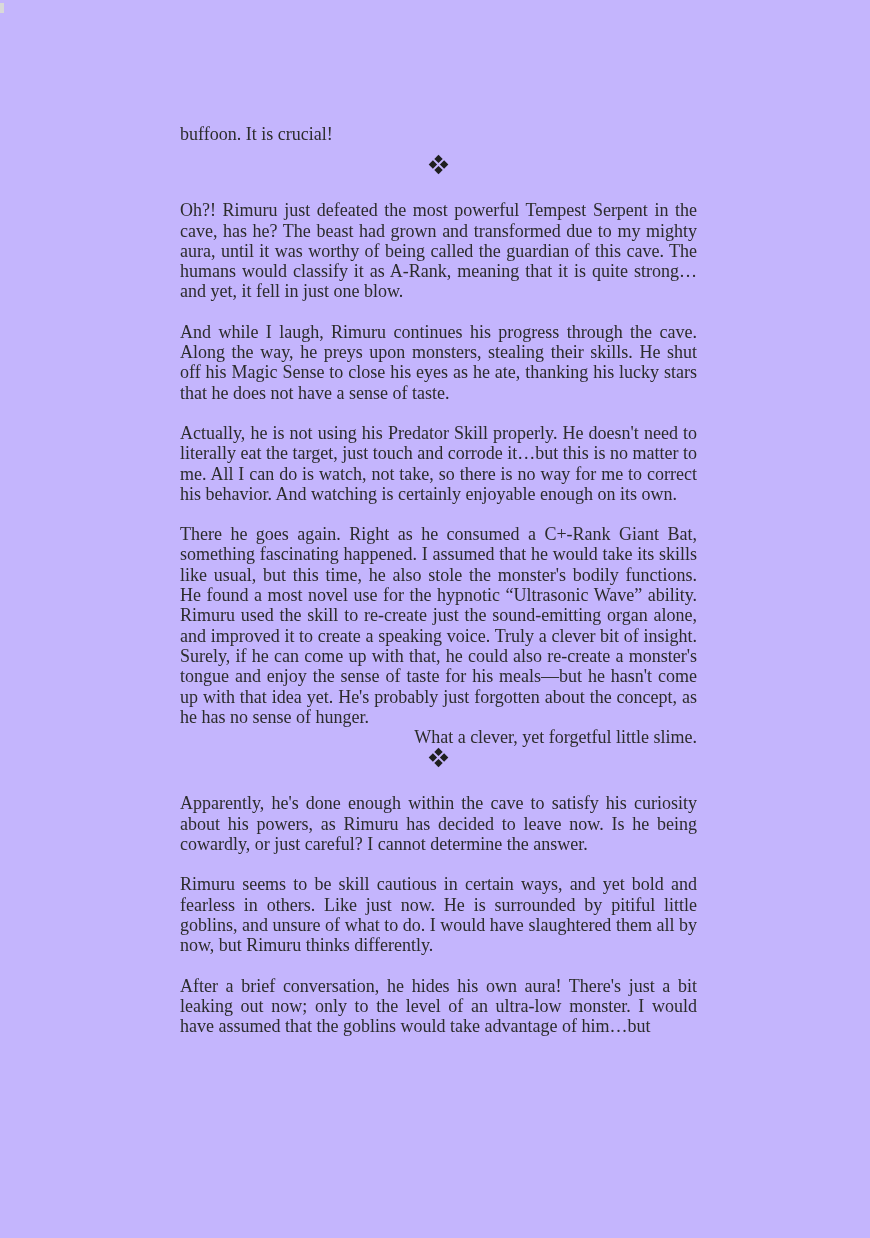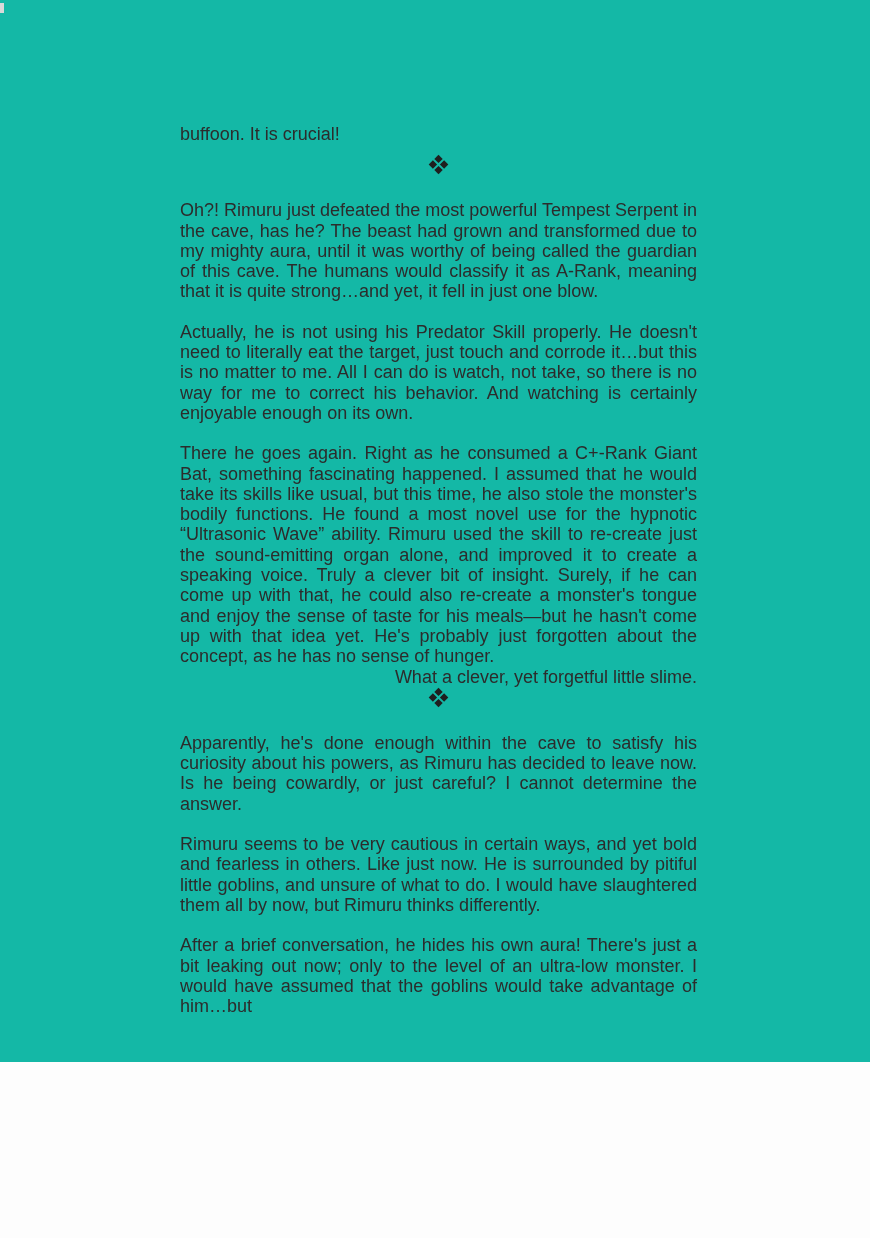--- a/index.html
+++ b/index.html
@@ -3,24 +3,24 @@
 <meta charset="utf-8">
 <style>
   html, body {
     margin: 0;
     padding: 0;
     background: #fdfdfd;
   }
   .page {
     position: relative;
     width: 870px;
-    height: 1062px;
-    background: #14b8a6;
+    height: 1238px;
+    background: #c4b5fd;
     overflow: hidden;
-    font-family: Liberation Sans, sans-serif;
+    font-family: Liberation Serif, serif;
     color: #2c2c2c;
   }
   .scan-artifact {
     position: absolute;
     left: 0;
     top: 3px;
     width: 4px;
     height: 10px;
     background: #d9d9d9;
   }
@@ -77,34 +77,35 @@
         <path d="M12 0.8 L16.8 5.6 L12 10.4 L7.2 5.6 Z"></path>
         <path d="M12 13.6 L16.8 18.4 L12 23.2 L7.2 18.4 Z"></path>
         <path d="M5.6 7.2 L10.4 12 L5.6 16.8 L0.8 12 Z"></path>
         <path d="M18.4 7.2 L23.2 12 L18.4 16.8 L13.6 12 Z"></path>
       </svg>
     </div>
 
     <p>Oh?! Rimuru just defeated the most powerful Tempest Serpent in the cave, has he? The beast had grown and transformed due to my mighty aura, until it was worthy of being called the guardian of this cave. The humans would classify it as A-Rank, meaning that it is quite strong…and yet, it fell in just one blow.</p>
 
 
+    <p>And while I laugh, Rimuru continues his progress through the cave. Along the way, he preys upon monsters, stealing their skills. He shut off his Magic Sense to close his eyes as he ate, thanking his lucky stars that he does not have a sense of taste.</p>
 
     <p>Actually, he is not using his Predator Skill properly. He doesn't need to literally eat the target, just touch and corrode it…but this is no matter to me. All I can do is watch, not take, so there is no way for me to correct his behavior. And watching is certainly enjoyable enough on its own.</p>
 
     <p class="before-ornament"><span>There he goes again. Right as he consumed a C+-Rank Giant Bat, something fascinating happened. I assumed that he would take its skills like usual, but this time, he also stole the monster's bodily functions. He found a most novel use for the hypnotic “Ultrasonic Wave” ability. Rimuru used the skill to re-create just the sound-emitting organ alone, and improved it to create a speaking voice. Truly a clever bit of insight. Surely, if he can come up with that, he could also re-create a monster's tongue and enjoy the sense of taste for his meals—but he hasn't come up with that idea yet. He's probably just forgotten about the concept, as he has no sense of hunger.</span><span class="last-line">What a clever, yet forgetful little slime.</span></p>
 
     <div class="ornament">
       <svg width="21" height="21" viewBox="0 0 24 24" fill="#1f1f1f" xmlns="http://www.w3.org/2000/svg">
         <path d="M12 0.8 L16.8 5.6 L12 10.4 L7.2 5.6 Z"></path>
         <path d="M12 13.6 L16.8 18.4 L12 23.2 L7.2 18.4 Z"></path>
         <path d="M5.6 7.2 L10.4 12 L5.6 16.8 L0.8 12 Z"></path>
         <path d="M18.4 7.2 L23.2 12 L18.4 16.8 L13.6 12 Z"></path>
       </svg>
     </div>
 
     <p>Apparently, he's done enough within the cave to satisfy his curiosity about his powers, as Rimuru has decided to leave now. Is he being cowardly, or just careful? I cannot determine the answer.</p>
 
-    <p>Rimuru seems to be very cautious in certain ways, and yet bold and fearless in others. Like just now. He is surrounded by pitiful little goblins, and unsure of what to do. I would have slaughtered them all by now, but Rimuru thinks differently.</p>
+    <p>Rimuru seems to be skill cautious in certain ways, and yet bold and fearless in others. Like just now. He is surrounded by pitiful little goblins, and unsure of what to do. I would have slaughtered them all by now, but Rimuru thinks differently.</p>
 
     <p>After a brief conversation, he hides his own aura! There's just a bit leaking out now; only to the level of an ultra-low monster. I would have assumed that the goblins would take advantage of him…but</p>
 
   </div>
 </div>
 
 </body></html>

